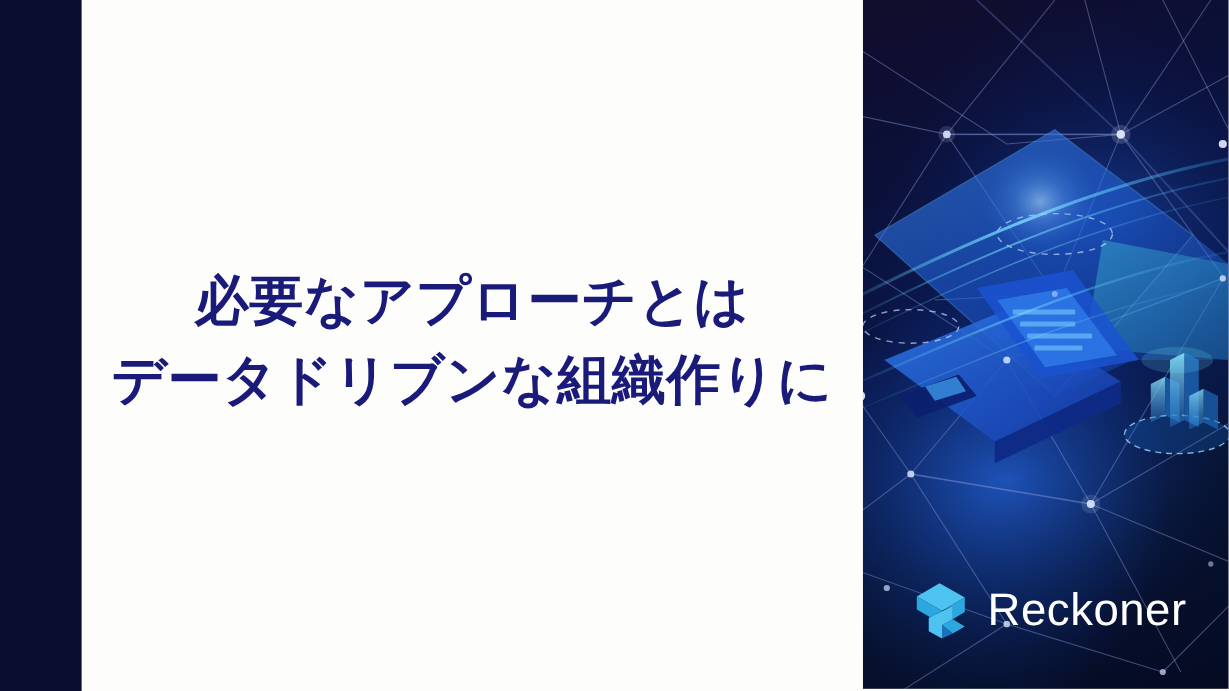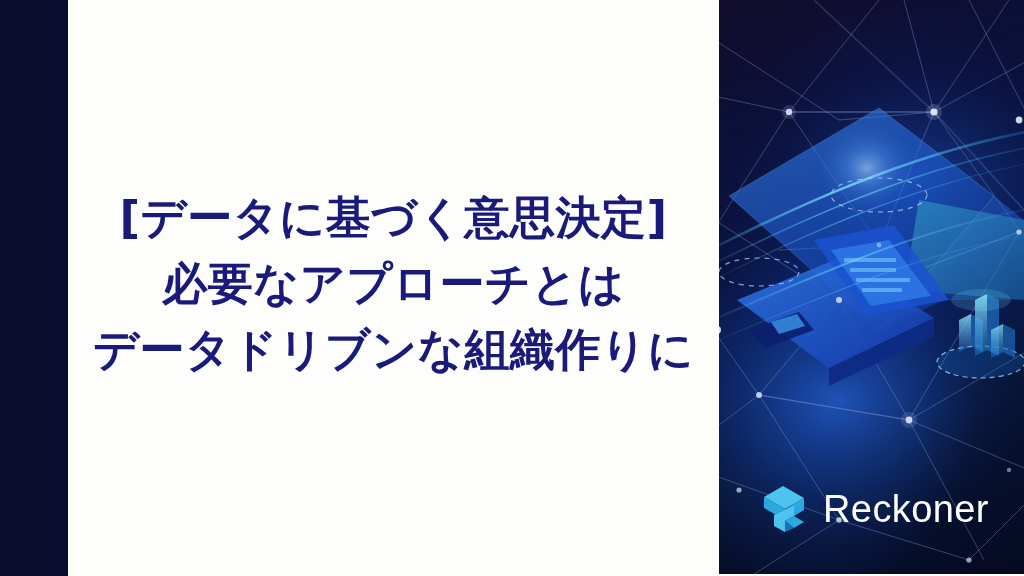--- a/index.html
+++ b/index.html
@@ -104,21 +104,20 @@
 </style>
 </head>
 <body>
 
 <div class="slide">
 
   <div class="accent-bar"></div>
 
   <div class="content-panel">
     <div class="title-block">
-      <span class="title-line">[データに基づく意思決定]</span>
       <span class="title-line">必要なアプローチとは</span>
       <span class="title-line">データドリブンな組織作りに</span>
     </div>
   </div>
 
   <div class="hero-panel">
 
     <svg class="hero-svg" viewBox="0 0 305 576" preserveAspectRatio="none">
       <defs>
         <linearGradient id="gBeam" x1="0" y1="0" x2="1" y2="0">

